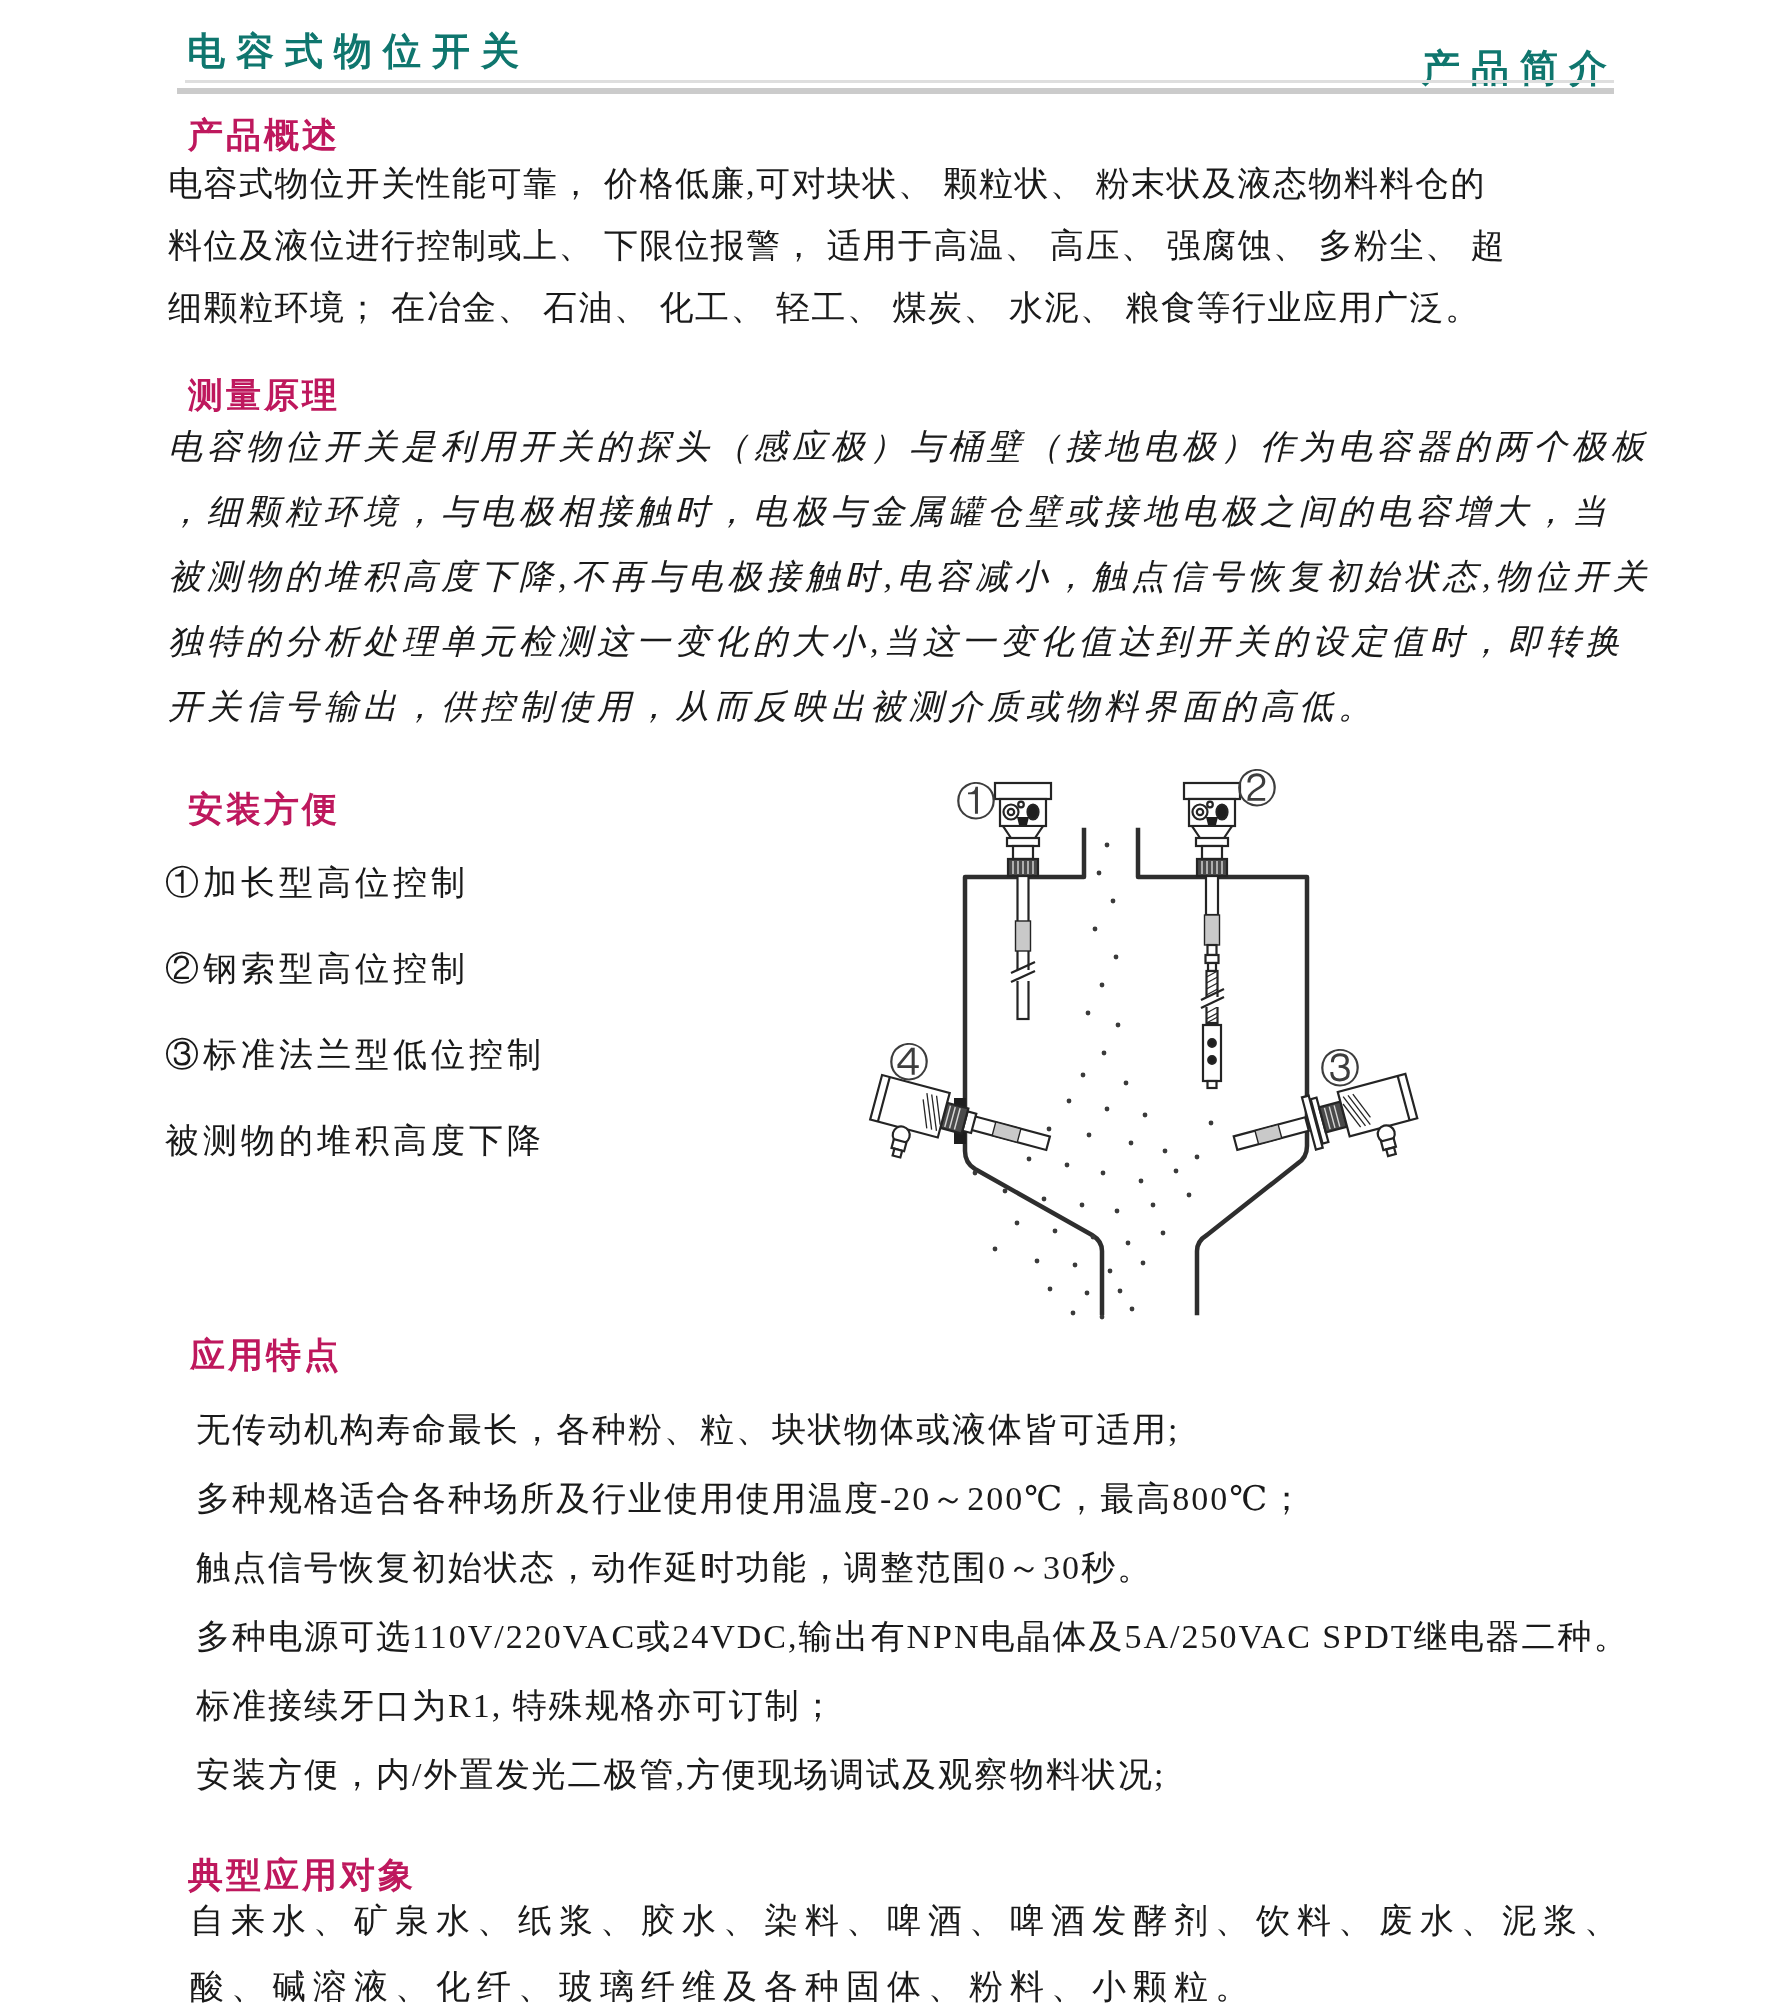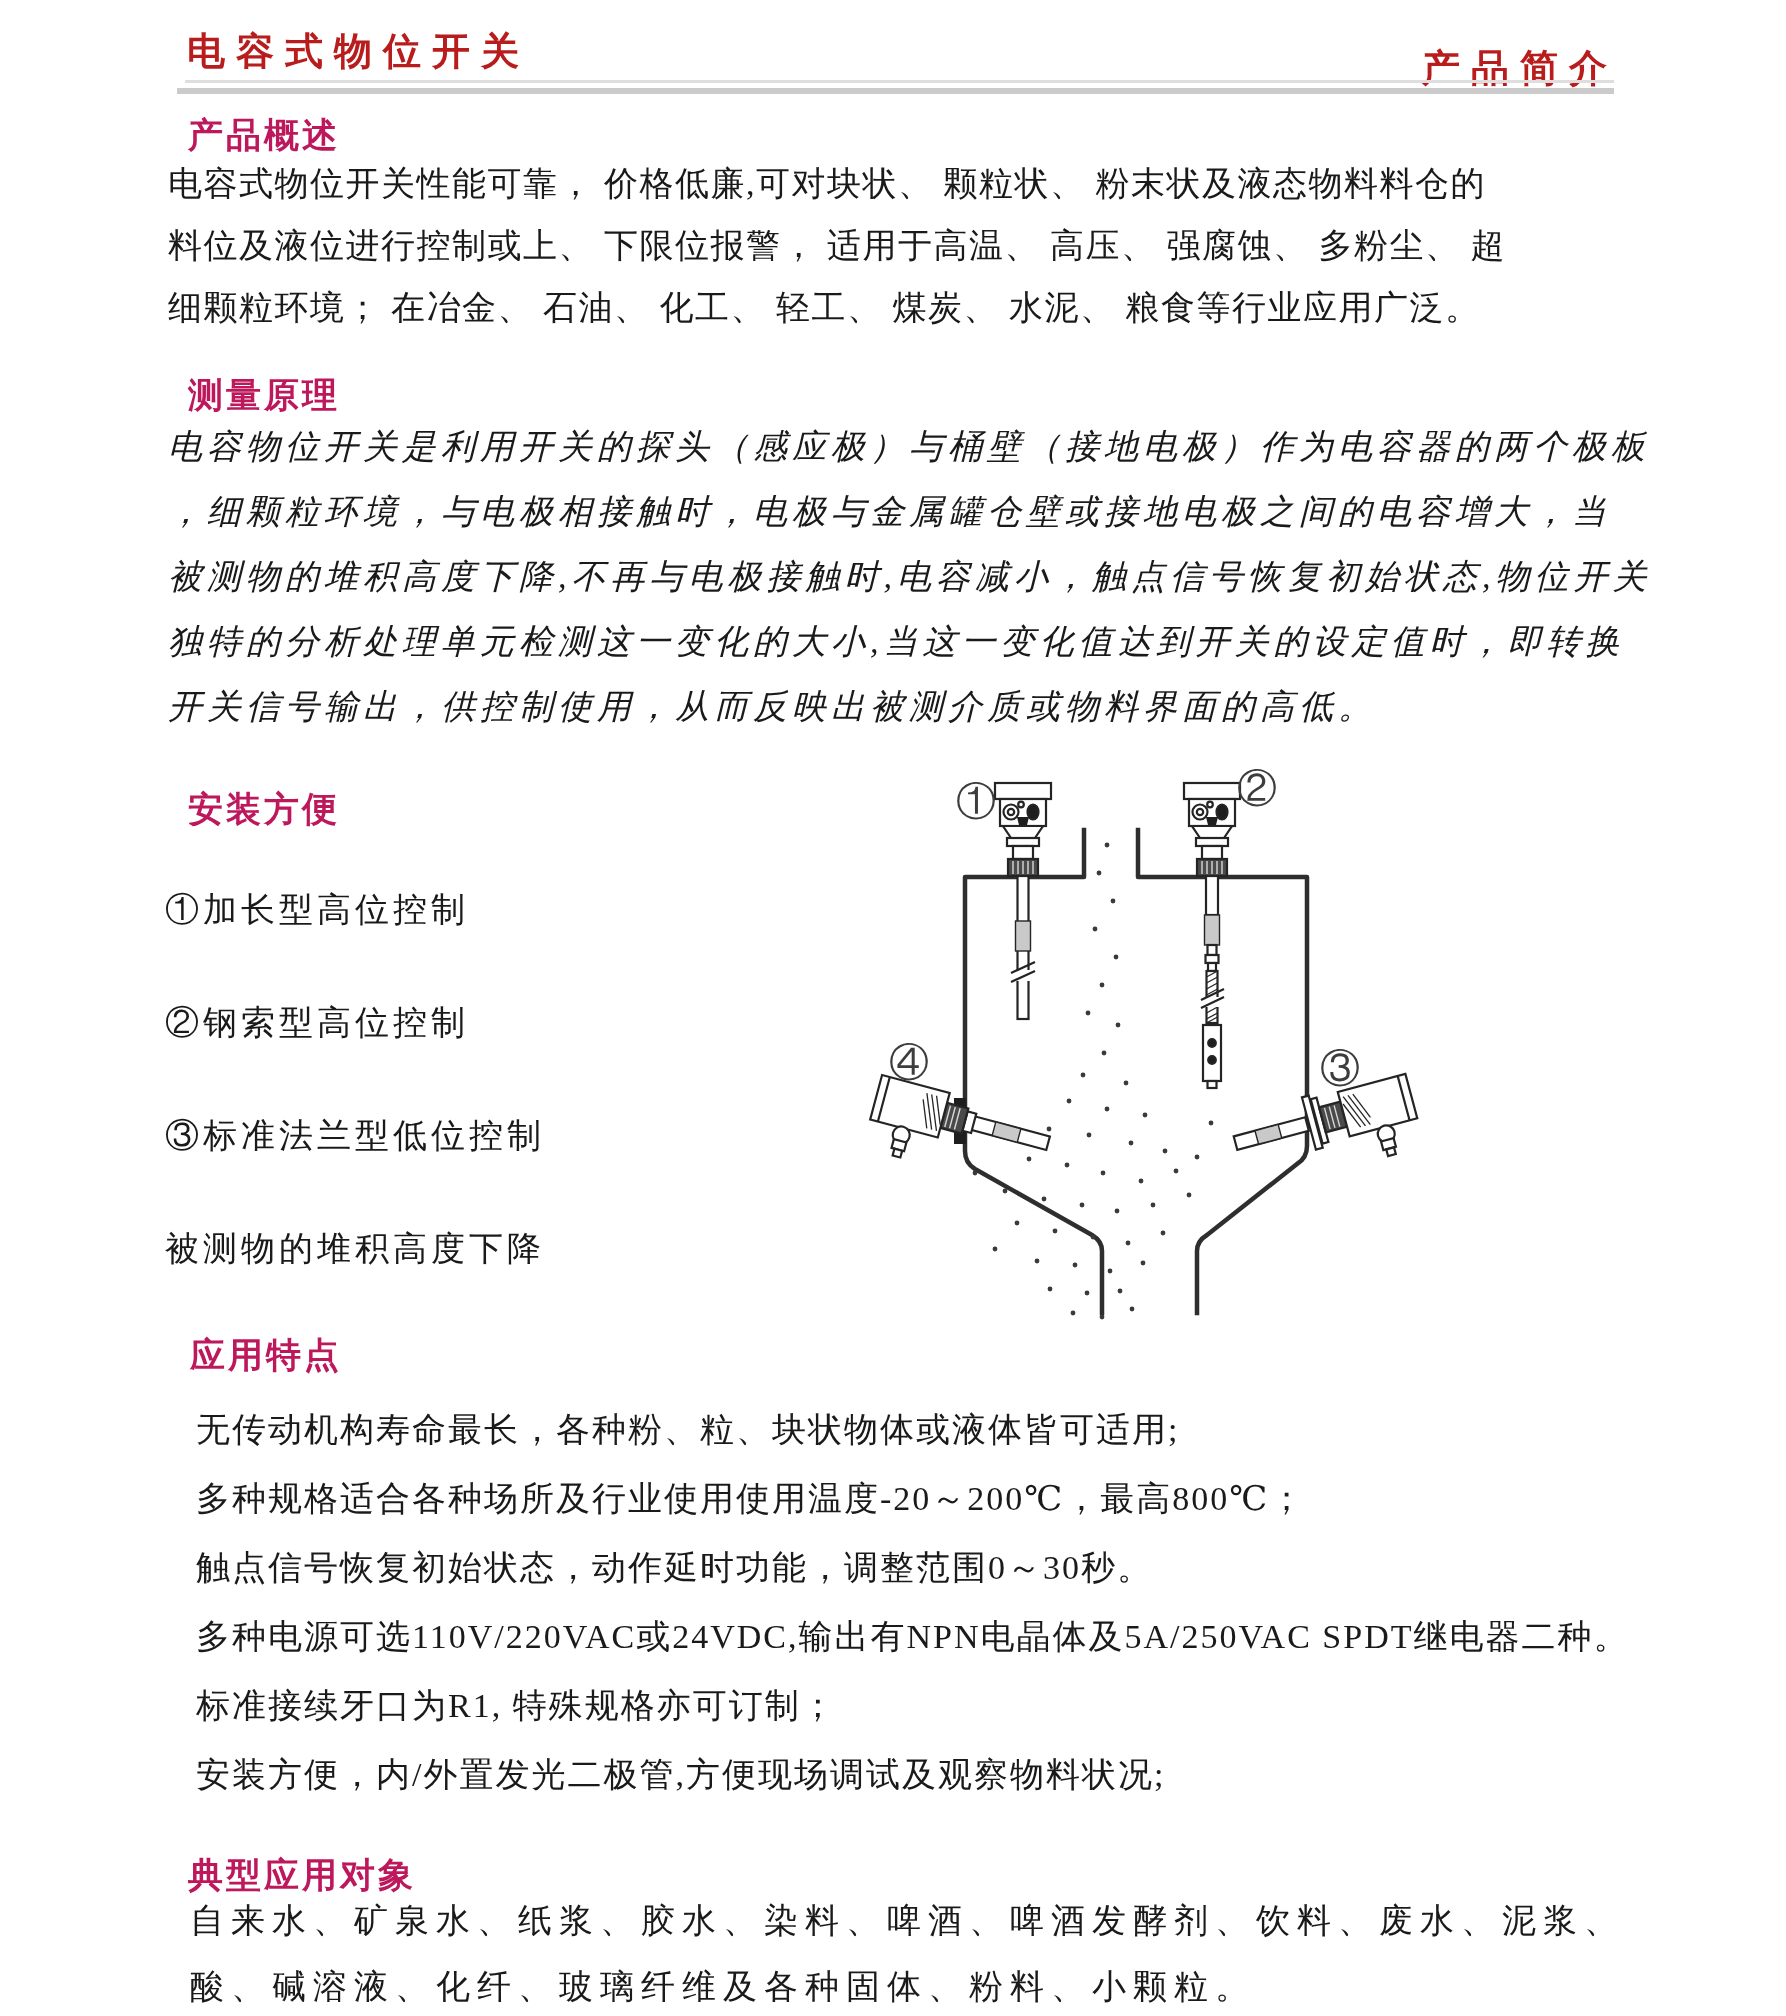--- a/index.html
+++ b/index.html
@@ -6,21 +6,21 @@
   * { margin:0; padding:0; box-sizing:border-box; }
   html,body { background:#ffffff; }
   .page {
     position:relative; width:1786px; height:2016px; background:#ffffff;
     color:#1a1a1a; overflow:hidden;
     font-family:"Liberation Serif","DejaVu Serif",serif;
   }
   .abs { position:absolute; }
   .hdr-title {
     top:26px; font-size:38px; font-weight:bold; letter-spacing:11px;
-    font-family:"Liberation Sans","DejaVu Sans",sans-serif; white-space:nowrap; color:#b91c1c;
+    font-family:"Liberation Sans","DejaVu Sans",sans-serif; white-space:nowrap; color:#0f766e;
   }
   .hdr-left  { left:187px; }
   .hdr-right { right:168px;margin-top:17px; }
   .rule { background:#d9d9d9; }
   .rule-1 { top:80px; left:185px; right:172px; height:3px; background:#dedede; }
   .rule-2 { top:88px; left:177px; right:172px; height:6px; background:#cbcbcb; }
   .sec-heading {
     font-family:"Liberation Sans","DejaVu Sans",sans-serif; font-weight:bold;
     font-size:35px; letter-spacing:3px; color:#be185d; white-space:nowrap;
   }
@@ -29,21 +29,21 @@
   .h-legend       { left:188px; top:786px; }
   .h-features     { left:190px; top:1332px; }
   .h-applications { left:188px; top:1852px; }
   .para { white-space:nowrap; font-size:34px; }
   .para > div { white-space:nowrap; }
   .p-overview { left:168px; top:162px; letter-spacing:1.5px; }
   .p-overview > div { height:62px; line-height:44px; }
   .p-principle { left:168px; top:424px; letter-spacing:5px;font-style:italic; }
   .p-principle > div { height:65px; line-height:46px; }
   .legend-list { left:165px; top:860px; font-size:34px; letter-spacing:4px; }
-  .legend-list > div { height:86px; line-height:46px;margin-top:27px; }
+  .legend-list > div { height:86px; line-height:46px; }
   .features-list { left:196px; top:1408px; font-size:34px; letter-spacing:2px; }
   .features-list > div { height:69px; line-height:44px; }
   .apps-list { left:190px; top:1898px; font-size:34px; letter-spacing:7px; }
   .apps-list > div { height:66px; line-height:46px; }
   .diagram { left:845px; top:705px; width:620px; height:640px; }
   .diagram text {
     font-family:"Liberation Serif","DejaVu Serif",serif;
     font-size:40px; fill:#3d3d3d;
   }
 </style>

